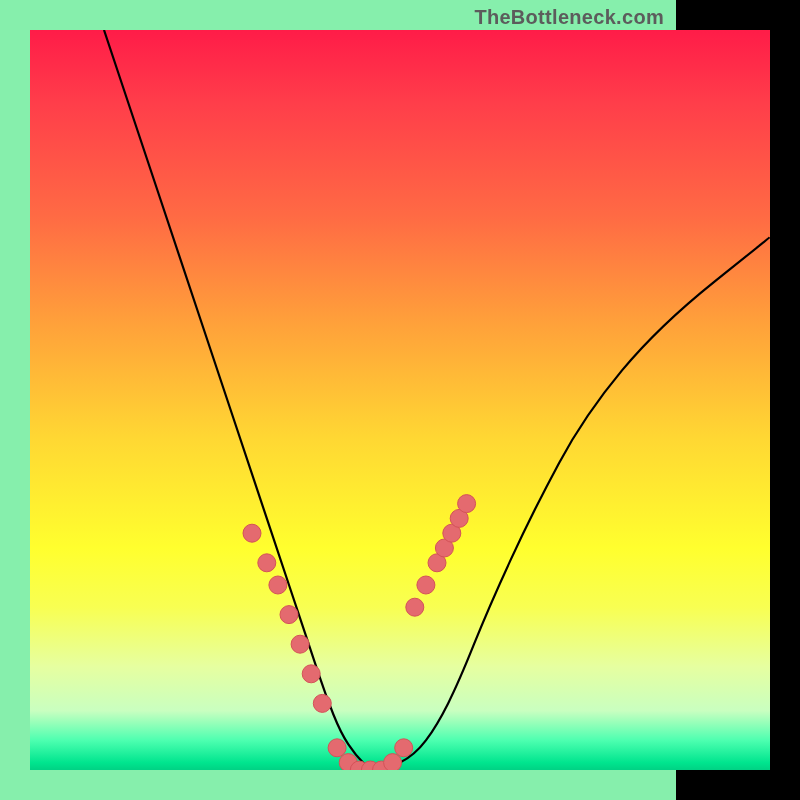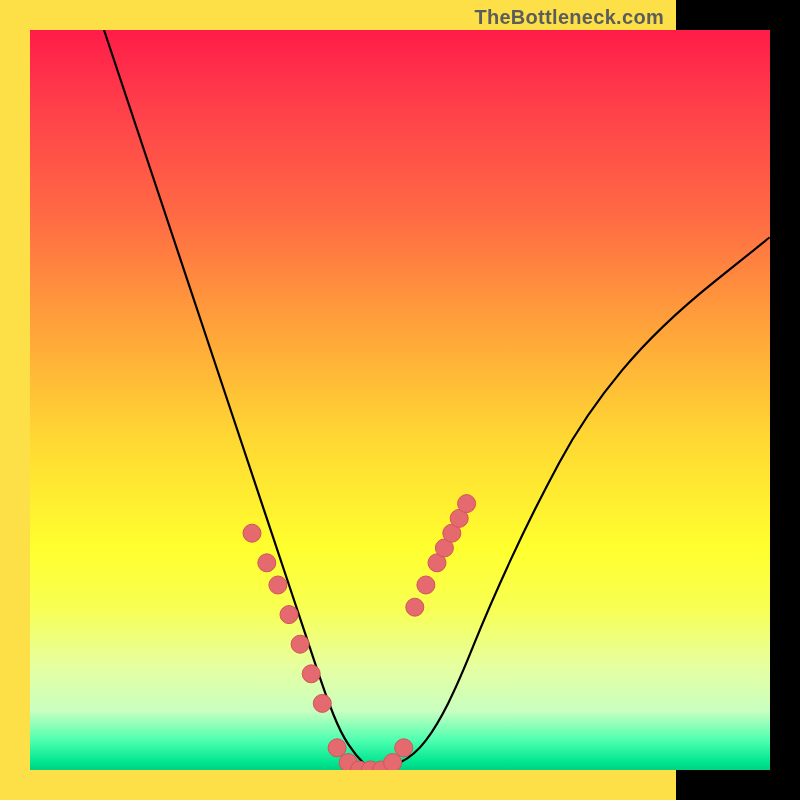--- a/index.html
+++ b/index.html
@@ -10,21 +10,21 @@
     overflow: hidden;
     background: #000;
     font-family: Arial, Helvetica, sans-serif;
   }
   .frame {
     position: absolute;
     top: 0;
     left: 0;
     width: 676px;
     height: 800px;
-    background: #fde047;
+    background: #86efac;
   }
   .plot {
     position: absolute;
     top: 30px;
     left: 30px;
     width: 740px;
     height: 740px;
     background: linear-gradient(to bottom,
       #ff1c48 0%,
       #ff3e4a 10%,

